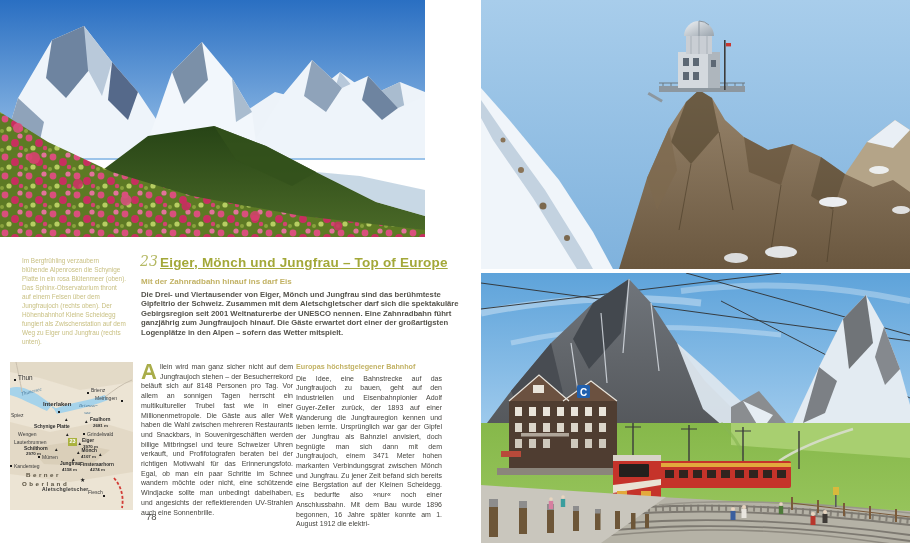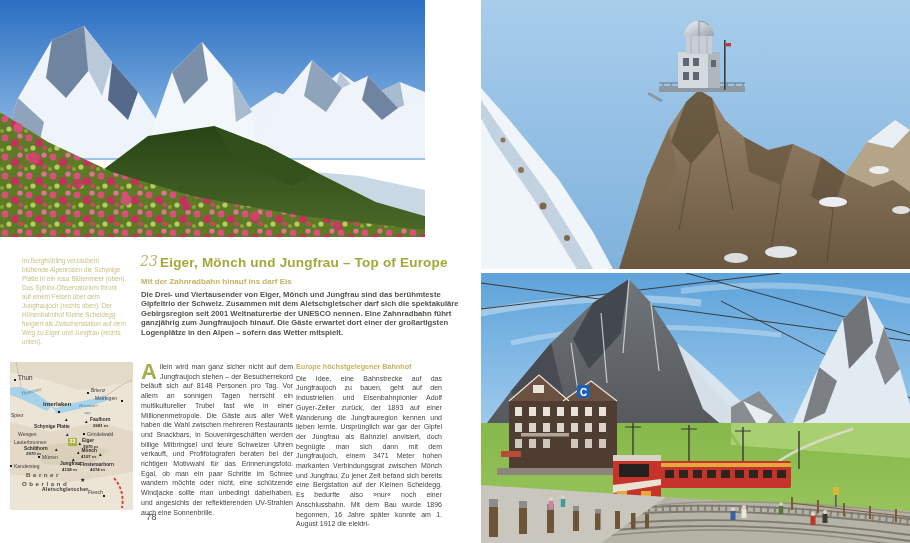--- a/index.html
+++ b/index.html
@@ -6,21 +6,21 @@
   #spread{position:relative;width:910px;height:543px;background:#ffffff;overflow:hidden;
           font-family:"Liberation Sans",sans-serif;color:#3d3c38;}
   .abs{position:absolute;}
   svg{display:block;}
 
   
   #caption{left:22px;top:256px;width:105px;font-size:6.4px;line-height:9px;
            color:#c9c083;text-align:left;}
   #art-number{left:140px;top:253px;font-family:"DejaVu Serif",serif;font-style:italic;
               font-size:14px;color:#b5b964;}
-  #art-title{left:160px;top:255px;font-size:13.5px;font-weight:bold;color:#a3a839;letter-spacing:.2px;}
+  #art-title{left:160px;top:255px;font-size:13.5px;font-weight:bold;color:#a3a839;letter-spacing:.2px;text-decoration:underline;}
   #art-subtitle{left:141px;top:277px;font-size:8px;font-weight:bold;color:#c2b264;}
   #art-intro{left:141px;top:290px;width:320px;font-size:7.7px;line-height:9.4px;
              font-weight:bold;color:#54524b;text-align:left;}
   .col{top:362px;font-size:7px;line-height:9.7px;color:#45443f;text-align:justify;}
   #col1{left:141px;width:152px;}
   #col2{left:296px;width:146px;}
   #dropcap{float:left;font-size:22px;line-height:19px;font-weight:bold;color:#a9ad4a;
            padding-right:3px;}
   #col2-heading{font-size:7.2px;font-weight:bold;color:#c2b264;margin:0 0 2px 0;text-align:left;}
   #page-number{left:146px;top:511px;font-size:9.5px;color:#4a4a46;}
@@ -174,21 +174,21 @@
 
   <div id="art-number" class="abs">23</div>
   <div id="art-title" class="abs">Eiger, Mönch und Jungfrau – Top of Europe</div>
   <div id="art-subtitle" class="abs">Mit der Zahnradbahn hinauf ins darf Eis</div>
   <div id="art-intro" class="abs">Die Drei- und Viertausender von Eiger, Mönch und Jungfrau sind das berühmteste Gipfeltrio der Schweiz. Zusammen mit dem Aletschgletscher darf sich die spektakuläre Gebirgsregion seit 2001 Weltnaturerbe der UNESCO nennen. Eine Zahnradbahn führt ganzjährig zum Jungfraujoch hinauf. Die Gäste erwartet dort einer der großartigsten Logenplätze in den Alpen – sofern das Wetter mitspielt.</div>
 
   <div id="col1" class="abs col">
     <span id="dropcap">A</span><span>llein wird man ganz sicher nicht auf dem Jungfraujoch stehen – der Besucherrekord beläuft sich auf 8148 Personen pro Tag. Vor allem an sonnigen Tagen herrscht ein multikultureller Trubel fast wie in einer Millionenmetropole. Die Gäste aus aller Welt haben die Wahl zwischen mehreren Restaurants und Snackbars, in Souvenirgeschäften werden billige Mitbringsel und teure Schweizer Uhren verkauft, und Profifotografen beraten bei der richtigen Motivwahl für das Erinnerungsfoto. Egal, ob man ein paar Schritte im Schnee wandern möchte oder nicht, eine schützende Windjacke sollte man unbedingt dabeihaben, und angesichts der reflektierenden UV-Strahlen auch eine Sonnenbrille.</span>
   </div>
   <div id="col2" class="abs col">
-    <div id="col2-heading">Europe höchstgelegener Bahnhof</div>
+    <div id="col2-heading">Europas höchstgelegener Bahnhof</div>
     <span>Die Idee, eine Bahnstrecke auf das Jungfraujoch zu bauen, geht auf den Industriellen und Eisenbahnpionier Adolf Guyer-Zeller zurück, der 1893 auf einer Wanderung die Jungfrauregion kennen und lieben lernte. Ursprünglich war gar der Gipfel der Jungfrau als Bahnziel anvisiert, doch begnügte man sich dann mit dem Jungfraujoch, einem 3471 Meter hohen markanten Verbindungsgrat zwischen Mönch und Jungfrau. Zu jener Zeit befand sich bereits eine Bergstation auf der Kleinen Scheidegg. Es bedurfte also »nur« noch einer Anschlussbahn. Mit dem Bau wurde 1896 begonnen, 16 Jahre später konnte am 1. August 1912 die elektri-</span>
   </div>
 
   <div id="page-number" class="abs">78</div>
 
   <div class="abs" style="left:481px;top:0;width:429px;height:269px;">
     <svg width="429" height="269" viewBox="0 0 429 269">
       <defs>
         <linearGradient id="sky2" x1="0" y1="0" x2="0" y2="1">
           <stop offset="0" stop-color="#a8cdeb"></stop>

